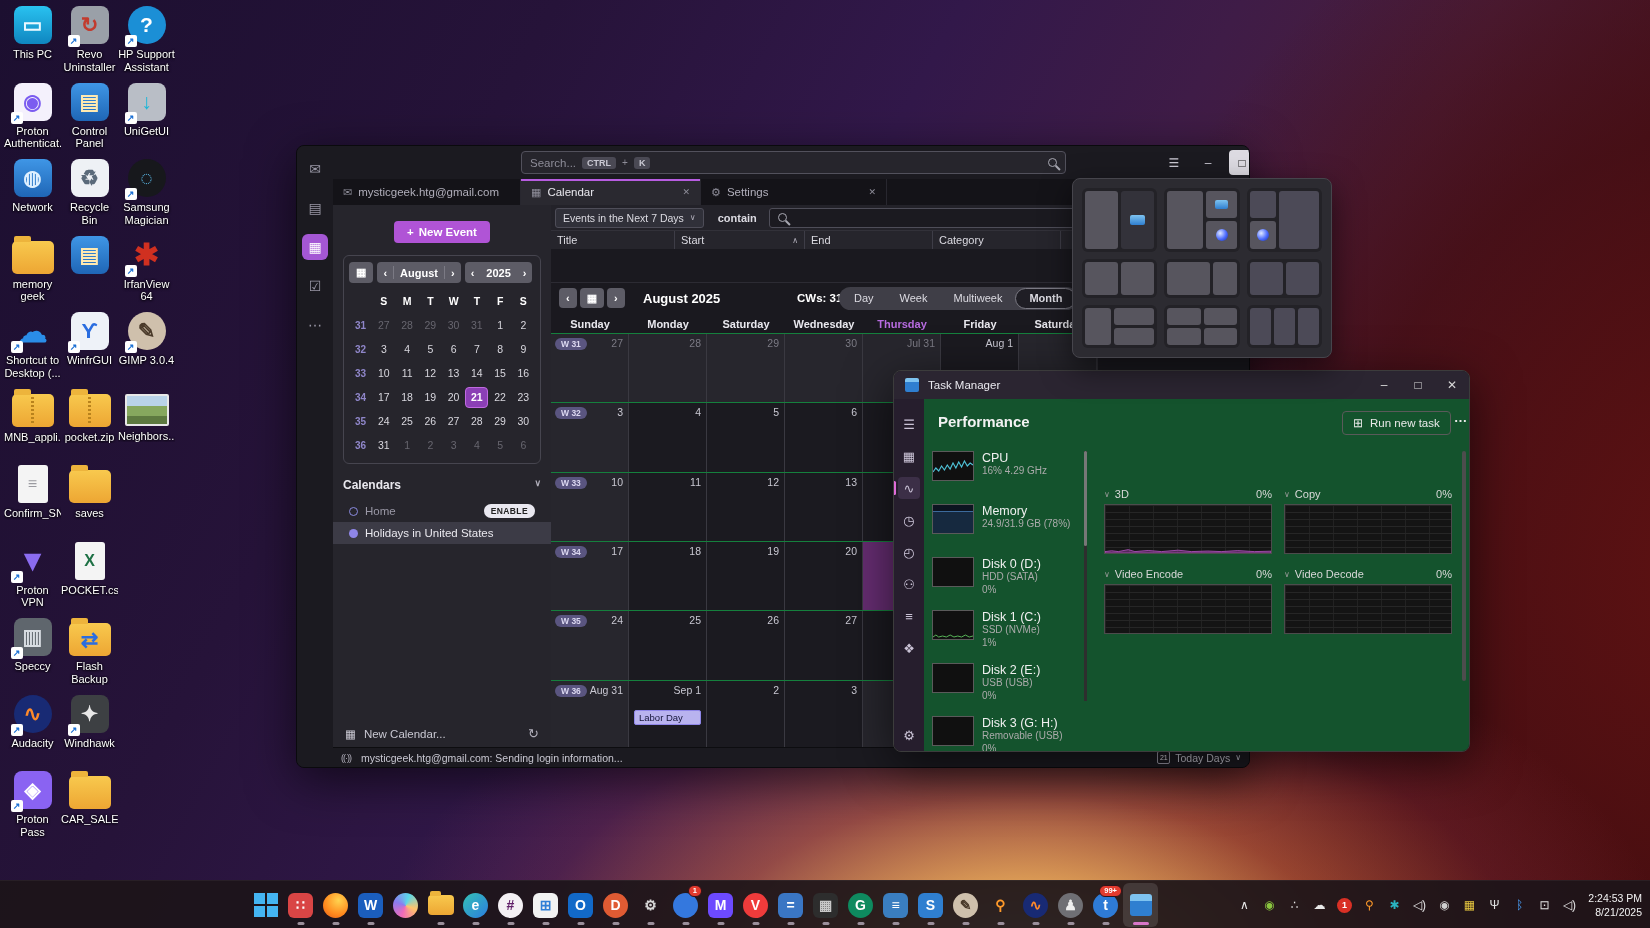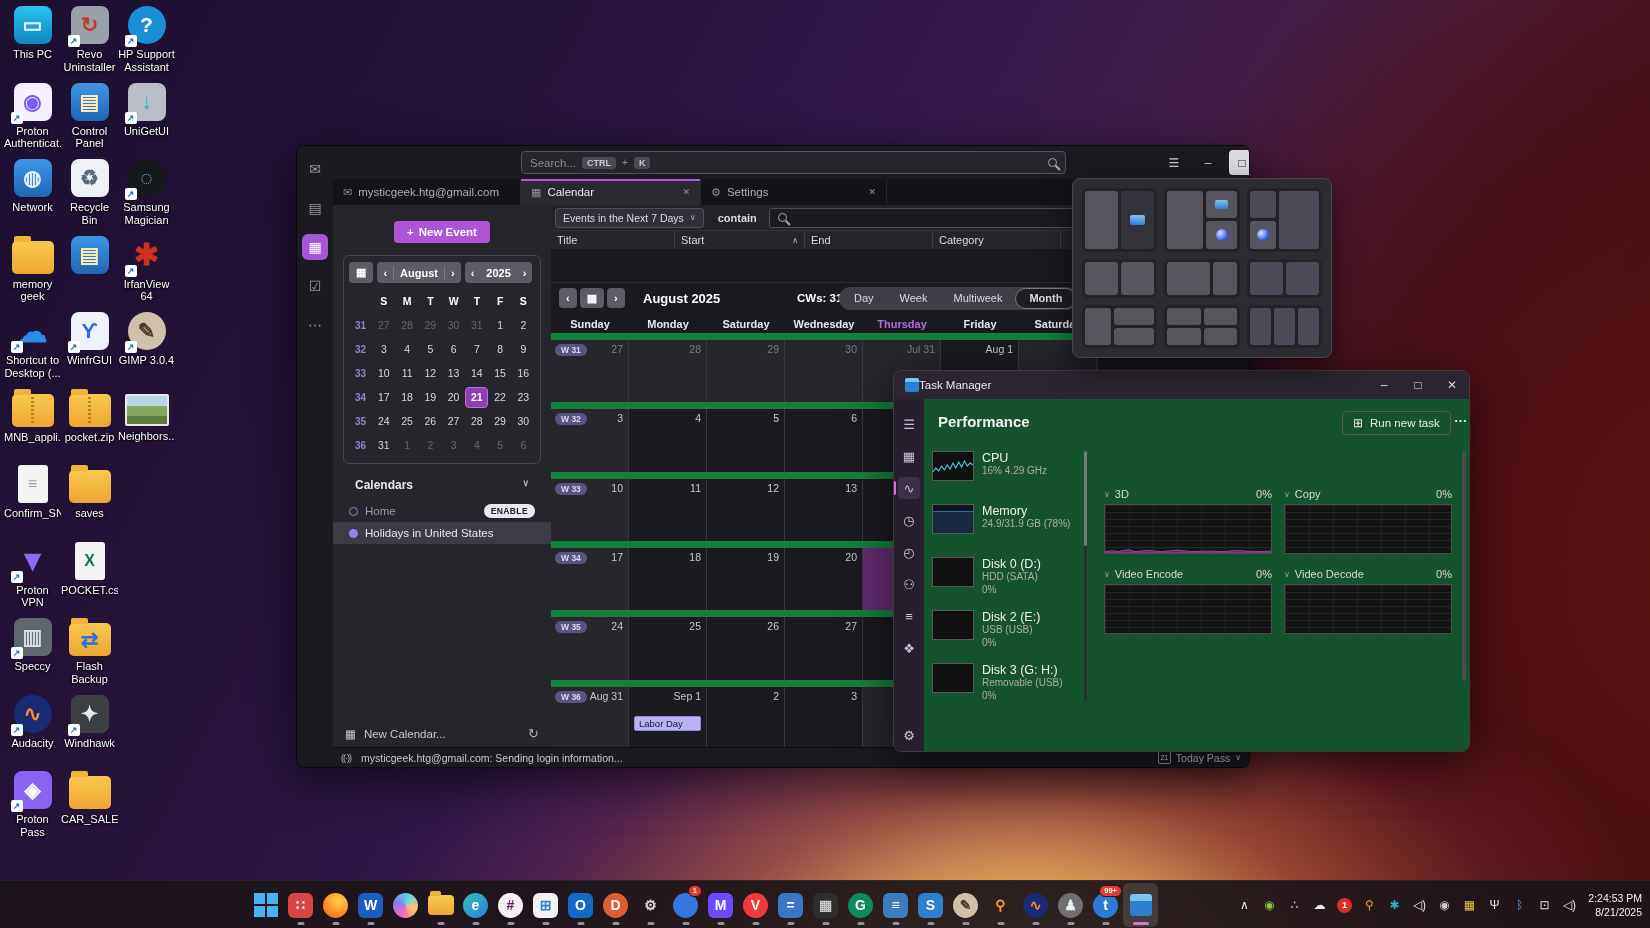--- a/index.html
+++ b/index.html
@@ -61,21 +61,21 @@
   .mc-grp{background:#5d5c66;border-radius:4px;color:#fff;height:21px;display:flex;align-items:center;font-weight:bold;font-size:11px}
   .mc-grp span{padding:0 6px}
   .mc-grp .sep{width:1px;height:13px;background:#7b7a84;padding:0}
   .mc-row{display:flex;height:24px;align-items:center}
   .mc-wk{width:24px;text-align:center;font-size:10px;font-weight:bold;color:#8f86c9}
   .mc-hd .mc-wk{color:rgba(0,0,0,0)}
   .mc-cell{width:24px;text-align:center;font-size:10.5px;color:#d8d7de;height:21px;line-height:21px;border-radius:4px}
   .mc-cell.hd{font-weight:bold;color:#fff}
   .mc-cell.dim{color:#67666f}
   .mc-cell.sel{background:#8b3fb5;border:1px solid #c06ae0;color:#fff;font-weight:bold;line-height:19px}
-  .cals-head{display:flex;align-items:flex-start;margin:14px 12px 8px;color:#e9e8ee;font-size:12px;font-weight:bold}
+  .cals-head{display:flex;align-items:flex-start;margin:14px 0 8px;color:#e9e8ee;font-size:12px;font-weight:bold}
   .cals-head .chv{margin-left:auto;color:#b0aeba;font-size:9px}
   .cal-item{display:flex;align-items:center;gap:7px;height:22px;padding:0 6px;font-size:11.5px;color:#9a98a6}
   .cal-item.hl{background:#3c3b46;margin:0 -10px;padding:0 16px;color:#e9e8ee}
   .cal-ring{width:9px;height:9px;border:1.5px solid #8a8adf;border-radius:50%}
   .cal-dot{width:9px;height:9px;border-radius:50%;background:#8f86e8}
   .badge{margin-left:auto;background:#e9e8f0;color:#222;font-size:8.5px;font-weight:bold;border-radius:8px;padding:2px 7px;letter-spacing:.4px}
   .badge:empty{display:none}
   .new-cal-row{position:absolute;left:12px;right:12px;bottom:8px;display:flex;align-items:center;gap:8px;color:#c9c8d2;font-size:11.5px}
   .new-cal-row .sync{margin-left:auto;font-size:13px;color:#b0aeba}
   
@@ -96,21 +96,21 @@
   .month-title{position:absolute;left:92px;top:8px;color:#fff;font-size:13px;font-weight:bold}
   .cws{position:absolute;left:246px;top:9px;color:#fff;font-size:11.5px;font-we:bold;font-weight:bold}
   .views{position:absolute;left:288px;top:4px;height:23px;background:#3f3e47;border-radius:12px;display:flex;align-items:center;padding:0 2px}
   .view-item{padding:0 13px;font-size:11px;color:#dcdbe2;height:23px;line-height:23px;border-radius:12px}
   .view-item.active{background:#1f1e25;border:1px solid #7b7a84;font-weight:bold;height:21px;line-height:19px}
   .day-head{position:absolute;left:0;top:110px;width:546px;height:18px;display:flex;background:#1a191f}
   .dayh{width:78px;text-align:center;font-size:11px;font-weight:bold;color:#e9e8ee;line-height:18px}
   .dayh.thu{color:#b76be0}
   .today-col{position:absolute;left:546px;top:110px;right:0;bottom:0;background:#1e1d24;border-left:1px solid #35343c}
   .cal-grid{position:absolute;left:0;top:128px;width:546px;bottom:0;display:flex;flex-direction:column}
-  .cw-row{flex:1;display:flex;position:relative;border-top:7px solid #15803d}
+  .cw-row{flex:1;display:flex;position:relative;border-top:1px solid #15803d}
   .wk-badge{position:absolute;left:4px;top:4px;background:#5a5580;color:#dcd8f0;font-size:8.5px;font-weight:bold;border-radius:8px;padding:1px 6px;z-index:2}
   .cell{width:78px;background:#1b1a20;border-right:1px solid #3a3941;position:relative;padding:3px 5px;display:flex;flex-direction:column}
   .cell .dnum{font-size:10.5px;color:#c9c8d2;text-align:right}
   .cell.we{background:#27262d}
   .cell.om{background:#27262d}
   .cell.om .dnum{color:#7b7a84}
   .cell.today{background:#662d72}
   .ev-chip{margin-top:14px;background:#b9b3ef;border:1px solid #8f86e8;border-radius:2px;color:#16163a;font-size:9.5px;padding:1px 4px;overflow:hidden;white-space:nowrap}
   .ev-chip:empty{display:none}
   .tb-status{position:absolute;left:36px;bottom:0;width:918px;height:20px;background:#1b1a20;border-top:1px solid #0d0d10;display:flex;align-items:center;color:#c9c8d2;font-size:10.5px}
@@ -133,21 +133,21 @@
   .w40{flex:0 0 38%}
   .w65{flex:0 0 62%}
   .mtm{width:15px;height:10px;border-radius:2px;background:linear-gradient(#7ec3f0,#2f7fd0);margin:auto}
   .mtm.sm{width:13px;height:9px}
   .mbl{width:12px;height:12px;border-radius:50%;background:radial-gradient(circle at 35% 35%,#dfe8ff,#4a6aff 55%,#1a2a90);margin:auto}
 
   
   .tm{left:893px;top:370px;width:577px;height:382px;background:#202020;z-index:3;border:1px solid #3c3c3c}
   .tm-title{position:absolute;left:0;top:0;width:100%;height:28px;background:#2b2531;display:flex;align-items:center}
   .tm-ico{width:14px;height:14px;border-radius:2px;margin-left:11px;background:linear-gradient(#7ec3f0 30%,#2f7fd0 30%)}
-  .tm-title-text{color:#e9e8ee;font-size:11.5px;}
+  .tm-title-text{color:#e9e8ee;font-size:11.5px;margin-left:9px}
   .tm-btns{margin-left:auto;display:flex}
   .tm-btns span{width:34px;height:28px;display:flex;align-items:center;justify-content:center;color:#d8d8d8;font-size:12px}
   .tm-rail{position:absolute;left:0;top:28px;width:30px;bottom:0;background:#261e2d;display:flex;flex-direction:column;align-items:center;padding-top:14px;gap:10px}
   .tm-rail .ric{width:22px;height:22px;display:flex;align-items:center;justify-content:center;color:#cac3d6;font-size:13px;border-radius:4px;position:relative}
   .tm-rail .ric.active{background:#3c2f47}
   .tm-rail .ric.active::before{content:"";position:absolute;left:-5px;top:4px;width:3px;height:14px;border-radius:2px;background:#e06bd8}
   .tm-rail-gear{position:absolute;left:4px;bottom:8px;width:22px;text-align:center;color:#cac3d6;font-size:13px}
   .tm-body{position:absolute;left:30px;top:28px;right:0;bottom:0;background:#14532d;overflow:hidden}
   .tm-page-title{position:absolute;left:14px;top:14px;color:#f2f2f2;font-size:15px;font-weight:bold}
   .run-btn{position:absolute;left:418px;top:12px;height:24px;border:1px solid #5a5a5a;border-radius:4px;display:flex;align-items:center;gap:7px;padding:0 10px;color:#e9e9e9;font-size:11.5px}
@@ -813,21 +813,21 @@
             </div>
           </div>
       </div>
     </div>
 
     <div class="tb-status">
       <span class="radio-ic">((·))</span>
       <span class="status-text">mysticgeek.htg@gmail.com: Sending login information...</span>
       <div class="today-pane-btn">
         <span class="tp-cal">21</span>
-        <span>Today Pass</span>
+        <span>Today Days</span>
         <span class="chv">∨</span>
       </div>
     </div>
   </div>
 
   <div class="window tm">
     <div class="tm-title">
       <span class="tm-ico"></span>
       <span class="tm-title-text">Task Manager</span>
       <div class="tm-btns">
@@ -906,20 +906,33 @@
               
               
             </div>
             <div class="mtxt">
               <div class="mname">Disk 0 (D:)</div>
               <div class="msub">HDD (SATA)</div>
               <div class="msub">0%</div>
             </div>
           </div>
 
+          <div class="metric">
+            <div class="thumb d1">
+
+              <svg class="sp sp-d1" viewBox="0 0 42 28" preserveAspectRatio="none">
+                <polyline points="0,26 3,24 6,26 10,25 14,26 18,24 22,26 26,25 30,26 34,24 38,26 42,25" fill="none" stroke="#58b858" stroke-width="1"></polyline>
+              </svg>
+            </div>
+            <div class="mtxt">
+              <div class="mname">Disk 1 (C:)</div>
+              <div class="msub">SSD (NVMe)</div>
+              <div class="msub">1%</div>
+            </div>
+          </div>
 
           <div class="metric">
             <div class="thumb">
               
               
             </div>
             <div class="mtxt">
               <div class="mname">Disk 2 (E:)</div>
               <div class="msub">USB (USB)</div>
               <div class="msub">0%</div>

